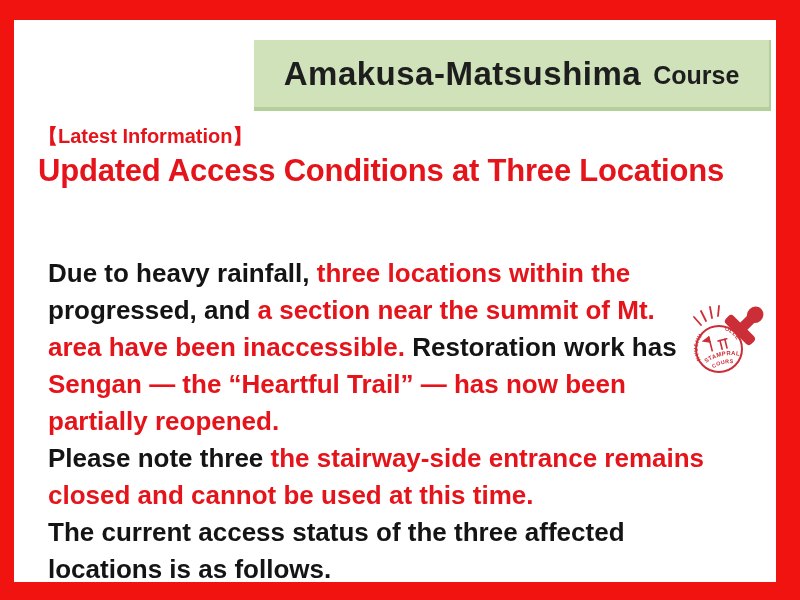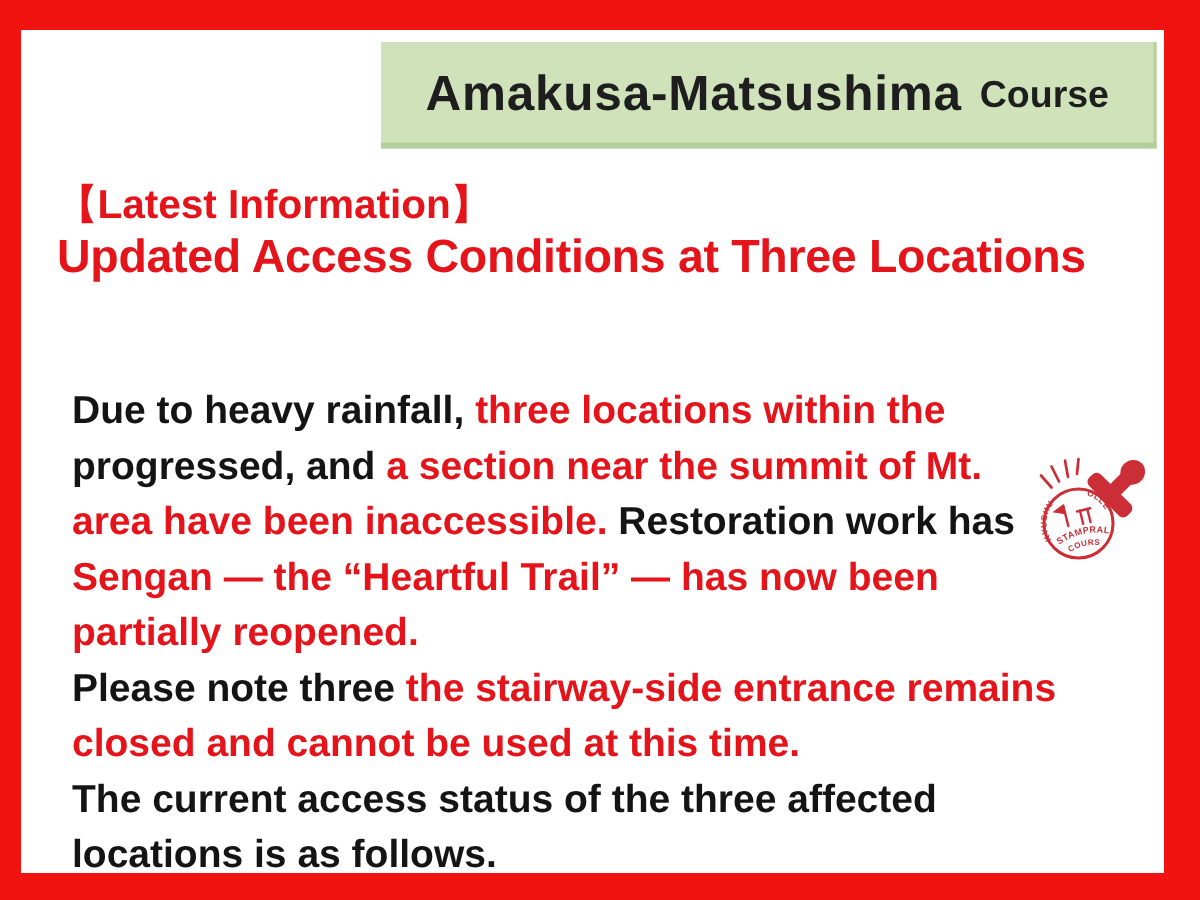--- a/index.html
+++ b/index.html
@@ -21,41 +21,41 @@
   .page{
     position:relative;width:800px;height:600px;
     background:var(--frame-red);
   }
   .sheet{
     position:absolute;left:14px;top:20px;right:24px;bottom:18px;
     background:var(--page-bg);
   }
   
   .banner{
-    position:absolute;left:240px;top:8px;width:517px;height:71px;
+    position:absolute;left:240px;top:20px;width:517px;height:71px;
     background:var(--banner-green);
     border-bottom:4px solid var(--banner-green-edge);
     border-right:2px solid var(--banner-green-edge);
     display:flex;align-items:center;justify-content:center;gap:12px;
     box-sizing:border-box;
   }
   .banner .title-main{
     font-size:33px;font-weight:bold;color:var(--banner-text);
     letter-spacing:.5px;white-space:pre;
   }
   .banner .title-sub{
     font-size:25px;font-weight:bold;color:var(--banner-text);
     white-space:pre;padding-top:4px;
   }
   
   .heading{
     position:absolute;left:24px;top:100px;color:var(--text-red);
     font-weight:bold;
   }
-  .heading .h-line1{font-size:27px;line-height:33px;white-space:pre;}
+  .heading .h-line1{font-size:20px;line-height:33px;white-space:pre;}
   .heading .h-line2{font-size:31px;line-height:36px;white-space:pre;letter-spacing:-.2px;}
   
   .body-text{
     position:absolute;left:34px;top:187px;
     font-weight:bold;font-size:26px;margin-top:48px;
   }
   .body-text .line{line-height:37px;height:37px;white-space:pre;}
   .seg{white-space:pre;}
   .seg[data-color="red"]{color:var(--text-red);}
   .seg[data-color="black"]{color:var(--text-black);}

